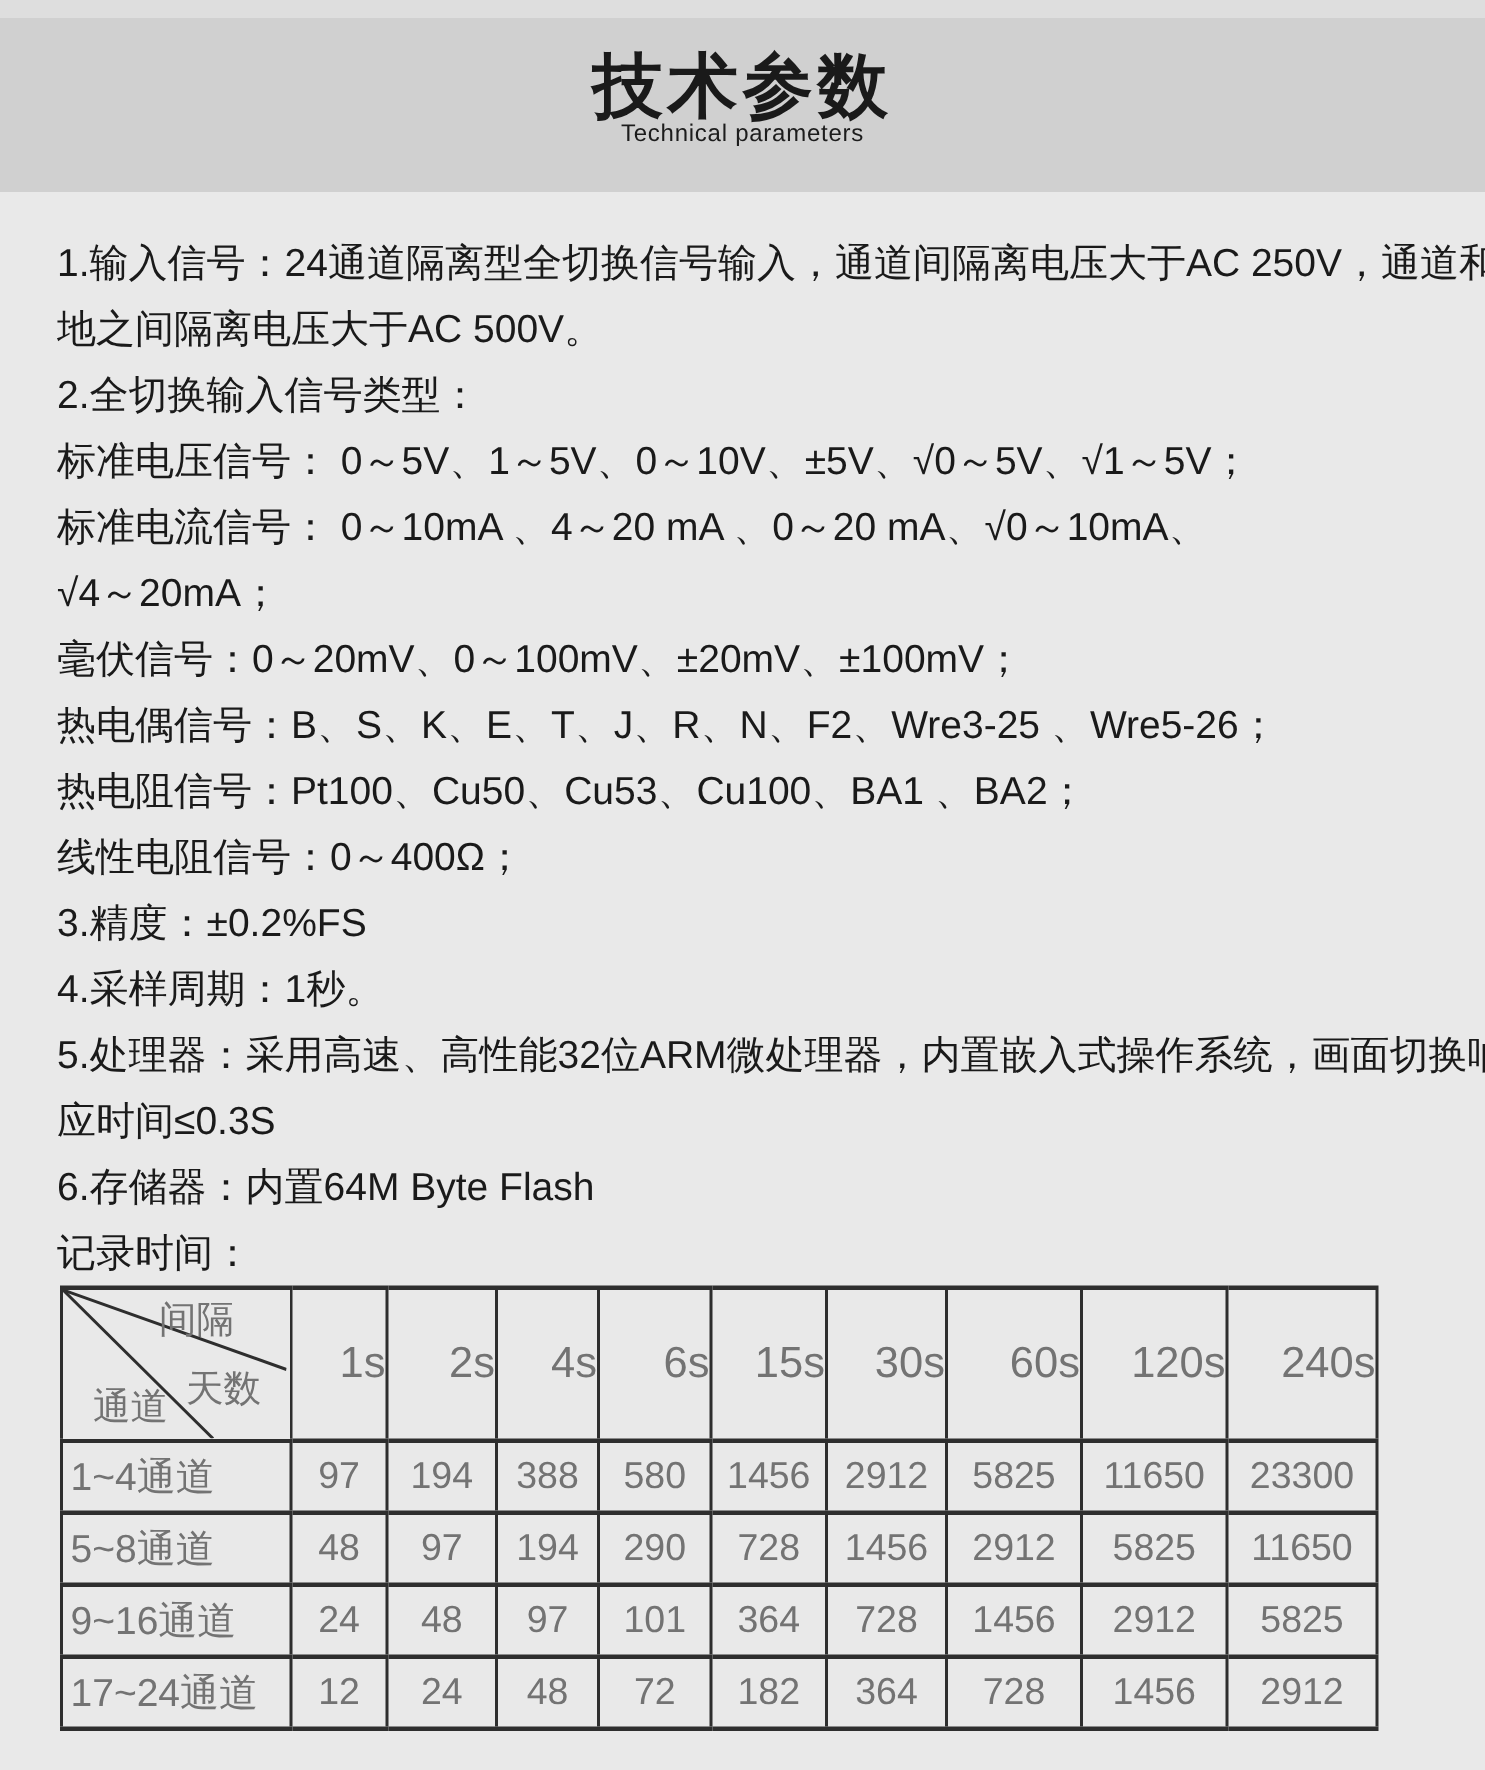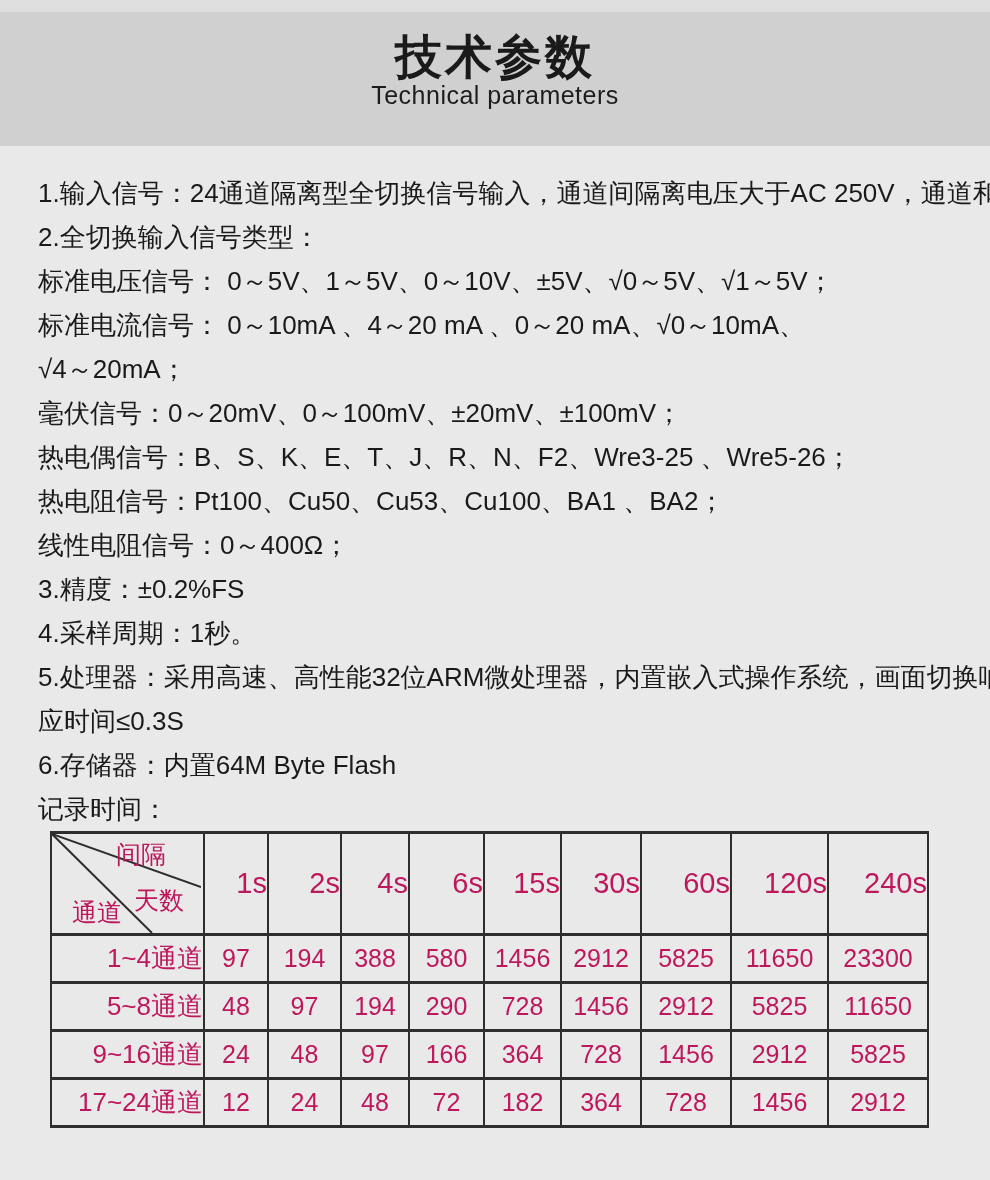--- a/index.html
+++ b/index.html
@@ -5,74 +5,75 @@
   html, body { margin:0; padding:0; }
   body {
     width:990px; height:1180px;
     background:#e9e9e9;
     font-family:"Liberation Sans","DejaVu Sans",sans-serif;
     color:#1a1a1a;
     overflow:hidden;
   }
   .top-strip { height:12px; background:#dedede; }
   .header {
-    height:134px; background:#d0d0d0;
+    height:116px; background:#d0d0d0;
     text-align:center;
   }
   .title {
     font-size:47px; font-weight:bold; letter-spacing:3px;
     padding-top:20px; line-height:1.05;
   }
   .subtitle {
-    font-size:25px; font-weight:normal; color:#1c1c1c;
+    font-size:16px; font-weight:normal; color:#1c1c1c;
     margin-top:0px; letter-spacing:0.5px;
   }
   .content { padding:25px 30px 0 38px; }
   .content p {
     margin:0; font-size:26px; line-height:44px;
     white-space:nowrap; font-weight:500;
   }
   .rec-table {
     border-collapse:collapse; table-layout:fixed;
-    margin-left:12px; margin-top:0px;
-    color:#be185d;
+    margin-left:2px; margin-top:0px;
+    color:#737373;
   }
   .rec-table td {
     border-left:2px solid #2e2e2e;
     border-right:2px solid #2e2e2e;
     border-top:3px solid #2e2e2e;
     border-bottom:3px solid #2e2e2e;
     padding:0;
     background:#e9e9e9;
     overflow:hidden;
   }
   .rec-table .hdr td { height:99px; }
   .rec-table .datarow td { height:45px; }
   .col-head { text-align:right; font-size:29px; }
   .num-cell { text-align:center; font-size:25px; }
-  .label-cell { text-align:right; font-size:26px; padding-left:5px !important; white-space:nowrap; }
+  .label-cell { text-align:left; font-size:26px; padding-left:5px !important; white-space:nowrap; }
   .corner-cell { position:relative; }
   .corner-cell svg { position:absolute; left:0; top:0; }
   .corner-label { position:absolute; font-size:25px; line-height:1; }
   .corner-top    { left:64px; top:8px;  }
   .corner-middle { left:82px; top:54px; }
   .corner-bottom { left:20px;  top:66px; }
 </style>
 </head>
 <body>
 
 <div class="top-strip"></div>
 
 <div class="header">
   <div class="title">技术参数</div>
   <div class="subtitle">Technical parameters</div>
 </div>
 
 <div class="content">
   <p>1.输入信号：24通道隔离型全切换信号输入，通道间隔离电压大于AC 250V，通道和</p>
+  <p>地之间隔离电压大于AC 500V。</p>
   <p>2.全切换输入信号类型：</p>
   <p>标准电压信号： 0～5V、1～5V、0～10V、±5V、√0～5V、√1～5V；</p>
   <p>标准电流信号： 0～10mA 、4～20 mA 、0～20 mA、√0～10mA、</p>
   <p>√4～20mA；</p>
   <p>毫伏信号：0～20mV、0～100mV、±20mV、±100mV；</p>
   <p>热电偶信号：B、S、K、E、T、J、R、N、F2、Wre3-25 、Wre5-26；</p>
   <p>热电阻信号：Pt100、Cu50、Cu53、Cu100、BA1 、BA2；</p>
   <p>线性电阻信号：0～400Ω；</p>
   <p>3.精度：±0.2%FS</p>
   <p>4.采样周期：1秒。</p>
@@ -137,21 +138,21 @@
       <td class="num-cell">1456</td>
       <td class="num-cell">2912</td>
       <td class="num-cell">5825</td>
       <td class="num-cell">11650</td>
     </tr>
     <tr class="datarow">
       <td class="label-cell">9~16通道</td>
       <td class="num-cell">24</td>
       <td class="num-cell">48</td>
       <td class="num-cell">97</td>
-      <td class="num-cell">166</td>
+      <td class="num-cell">101</td>
       <td class="num-cell">364</td>
       <td class="num-cell">728</td>
       <td class="num-cell">1456</td>
       <td class="num-cell">2912</td>
       <td class="num-cell">5825</td>
     </tr>
     <tr class="datarow">
       <td class="label-cell">17~24通道</td>
       <td class="num-cell">12</td>
       <td class="num-cell">24</td>

